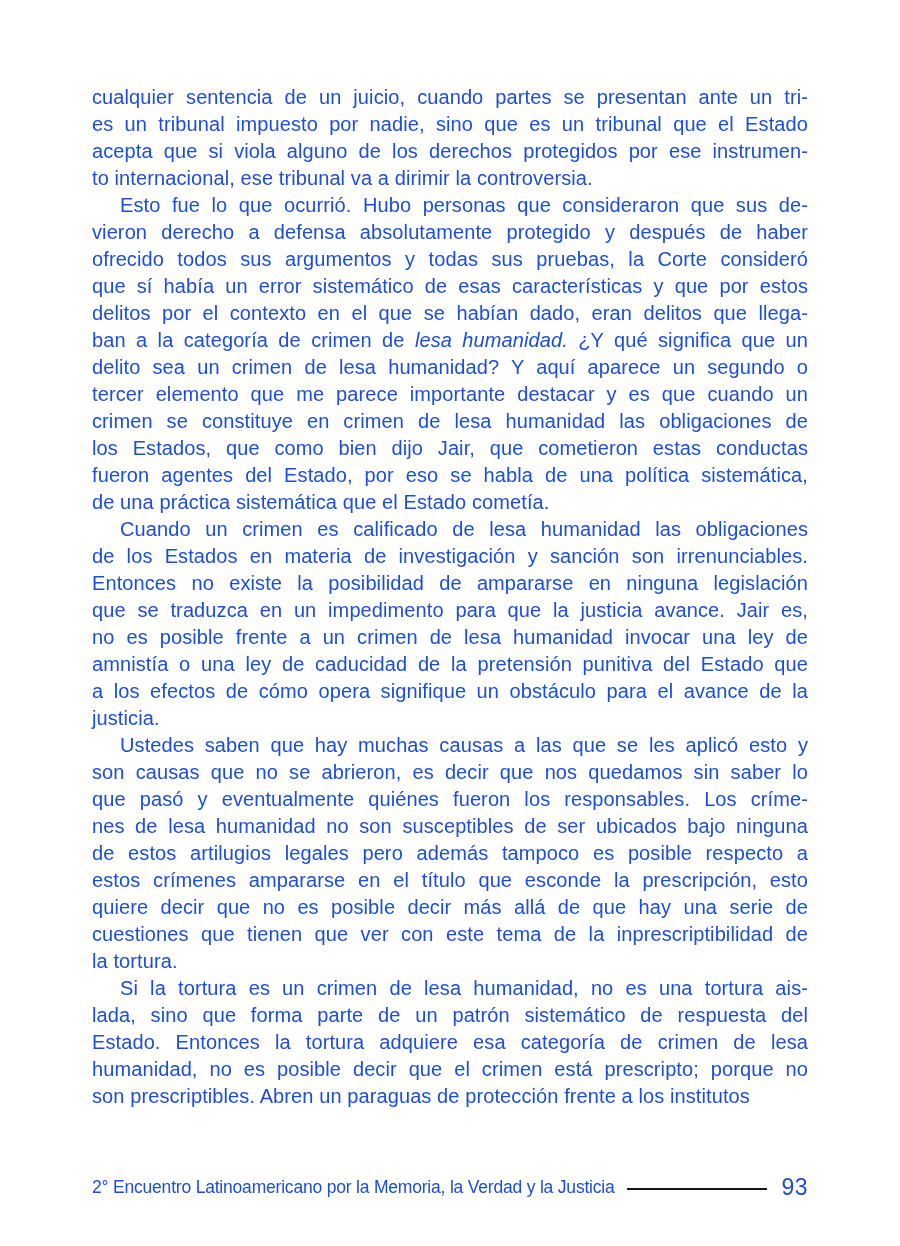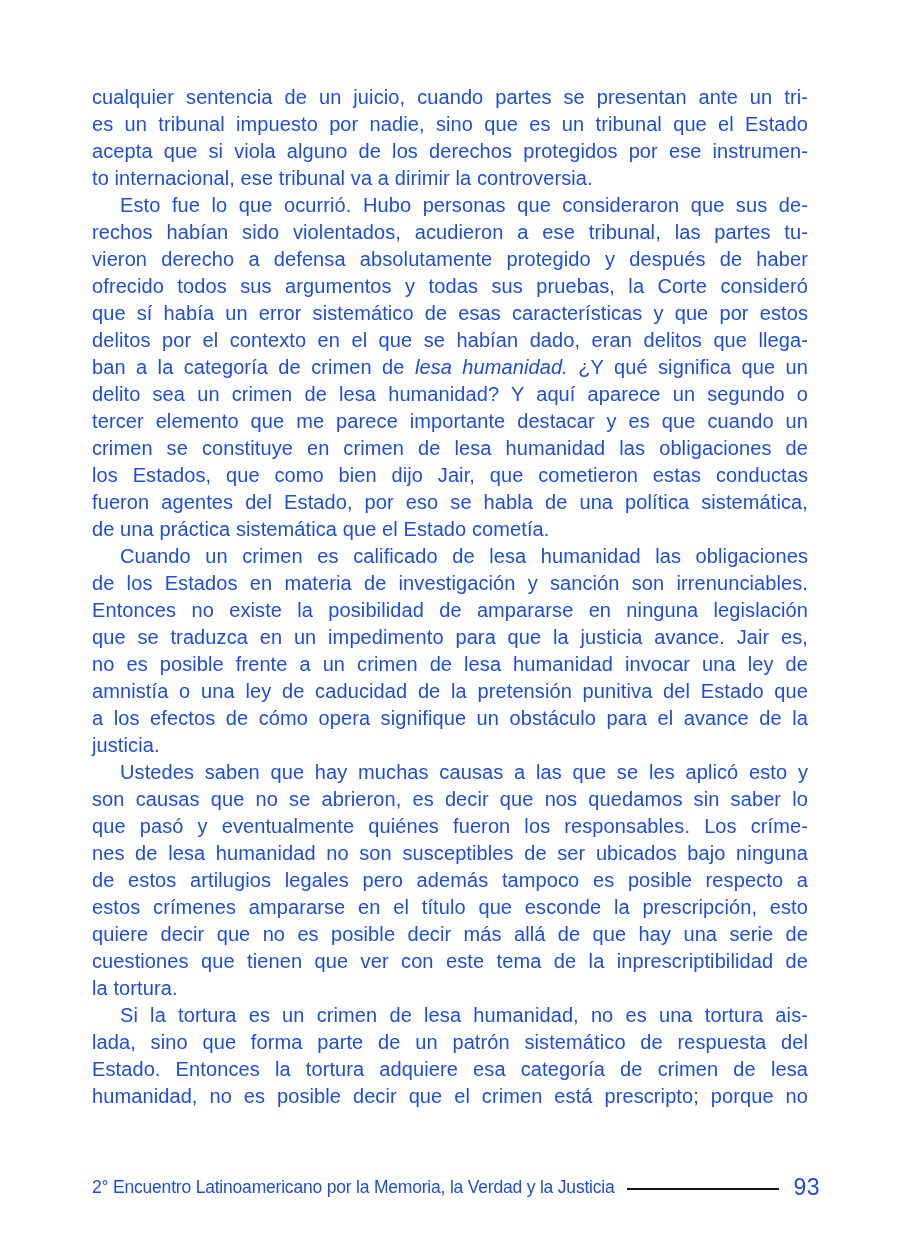--- a/index.html
+++ b/index.html
@@ -38,21 +38,21 @@
   }
   .jline.indent {
     text-indent: 28px;
   }
   .jline em {
     font-style: italic;
   }
   .page-footer {
     position: absolute;
     left: 92px;
-    right: 80px;
+    right: 92px;
     top: 1172px;
     height: 30px;
     display: flex;
     align-items: center;
   }
   .footer-label {
     font-size: 17.5px;
     letter-spacing: -0.2px;
     white-space: nowrap;
     flex: 0 0 auto;
@@ -73,21 +73,20 @@
 <body>
 
 <div class="page">
 
   <div class="page-body">
       <div class="jline">cualquier sentencia de un juicio, cuando partes se presentan ante un tri-</div>
       <div class="jline">es un tribunal impuesto por nadie, sino que es un tribunal que el Estado</div>
       <div class="jline">acepta que si viola alguno de los derechos protegidos por ese instrumen-</div>
       <div class="jline last">to internacional, ese tribunal va a dirimir la controversia.</div>
       <div class="jline indent">Esto fue lo que ocurrió. Hubo personas que consideraron que sus de-</div>
-      <div class="jline">rechos habían sido violentados, acudieron a ese tribunal, las partes tu-</div>
       <div class="jline">vieron derecho a defensa absolutamente protegido y después de haber</div>
       <div class="jline">ofrecido todos sus argumentos y todas sus pruebas, la Corte consideró</div>
       <div class="jline">que sí había un error sistemático de esas características y que por estos</div>
       <div class="jline">delitos por el contexto en el que se habían dado, eran delitos que llega-</div>
       <div class="jline"><span>ban a la categoría de crimen de </span><em>lesa humanidad.</em><span> ¿Y qué significa que un</span></div>
       <div class="jline">delito sea un crimen de lesa humanidad? Y aquí aparece un segundo o</div>
       <div class="jline">tercer elemento que me parece importante destacar y es que cuando un</div>
       <div class="jline">crimen se constituye en crimen de lesa humanidad las obligaciones de</div>
       <div class="jline">los Estados, que como bien dijo Jair, que cometieron estas conductas</div>
       <div class="jline">fueron agentes del Estado, por eso se habla de una política sistemática,</div>
@@ -106,20 +105,21 @@
       <div class="jline">nes de lesa humanidad no son susceptibles de ser ubicados bajo ninguna</div>
       <div class="jline">de estos artilugios legales pero además tampoco es posible respecto a</div>
       <div class="jline">estos crímenes ampararse en el título que esconde la prescripción, esto</div>
       <div class="jline">quiere decir que no es posible decir más allá de que hay una serie de</div>
       <div class="jline">cuestiones que tienen que ver con este tema de la inprescriptibilidad de</div>
       <div class="jline last">la tortura.</div>
       <div class="jline indent">Si la tortura es un crimen de lesa humanidad, no es una tortura ais-</div>
       <div class="jline">lada, sino que forma parte de un patrón sistemático de respuesta del</div>
       <div class="jline">Estado. Entonces la tortura adquiere esa categoría de crimen de lesa</div>
       <div class="jline">humanidad, no es posible decir que el crimen está prescripto; porque no</div>
+      <div class="jline last">son prescriptibles. Abren un paraguas de protección frente a los institutos</div>
     </div>
 
   <div class="page-footer">
     <span class="footer-label">2° Encuentro Latinoamericano por la Memoria, la Verdad y la Justicia</span>
     <span class="footer-rule"></span>
     <span class="page-number">93</span>
   </div>
 
 </div>
 

